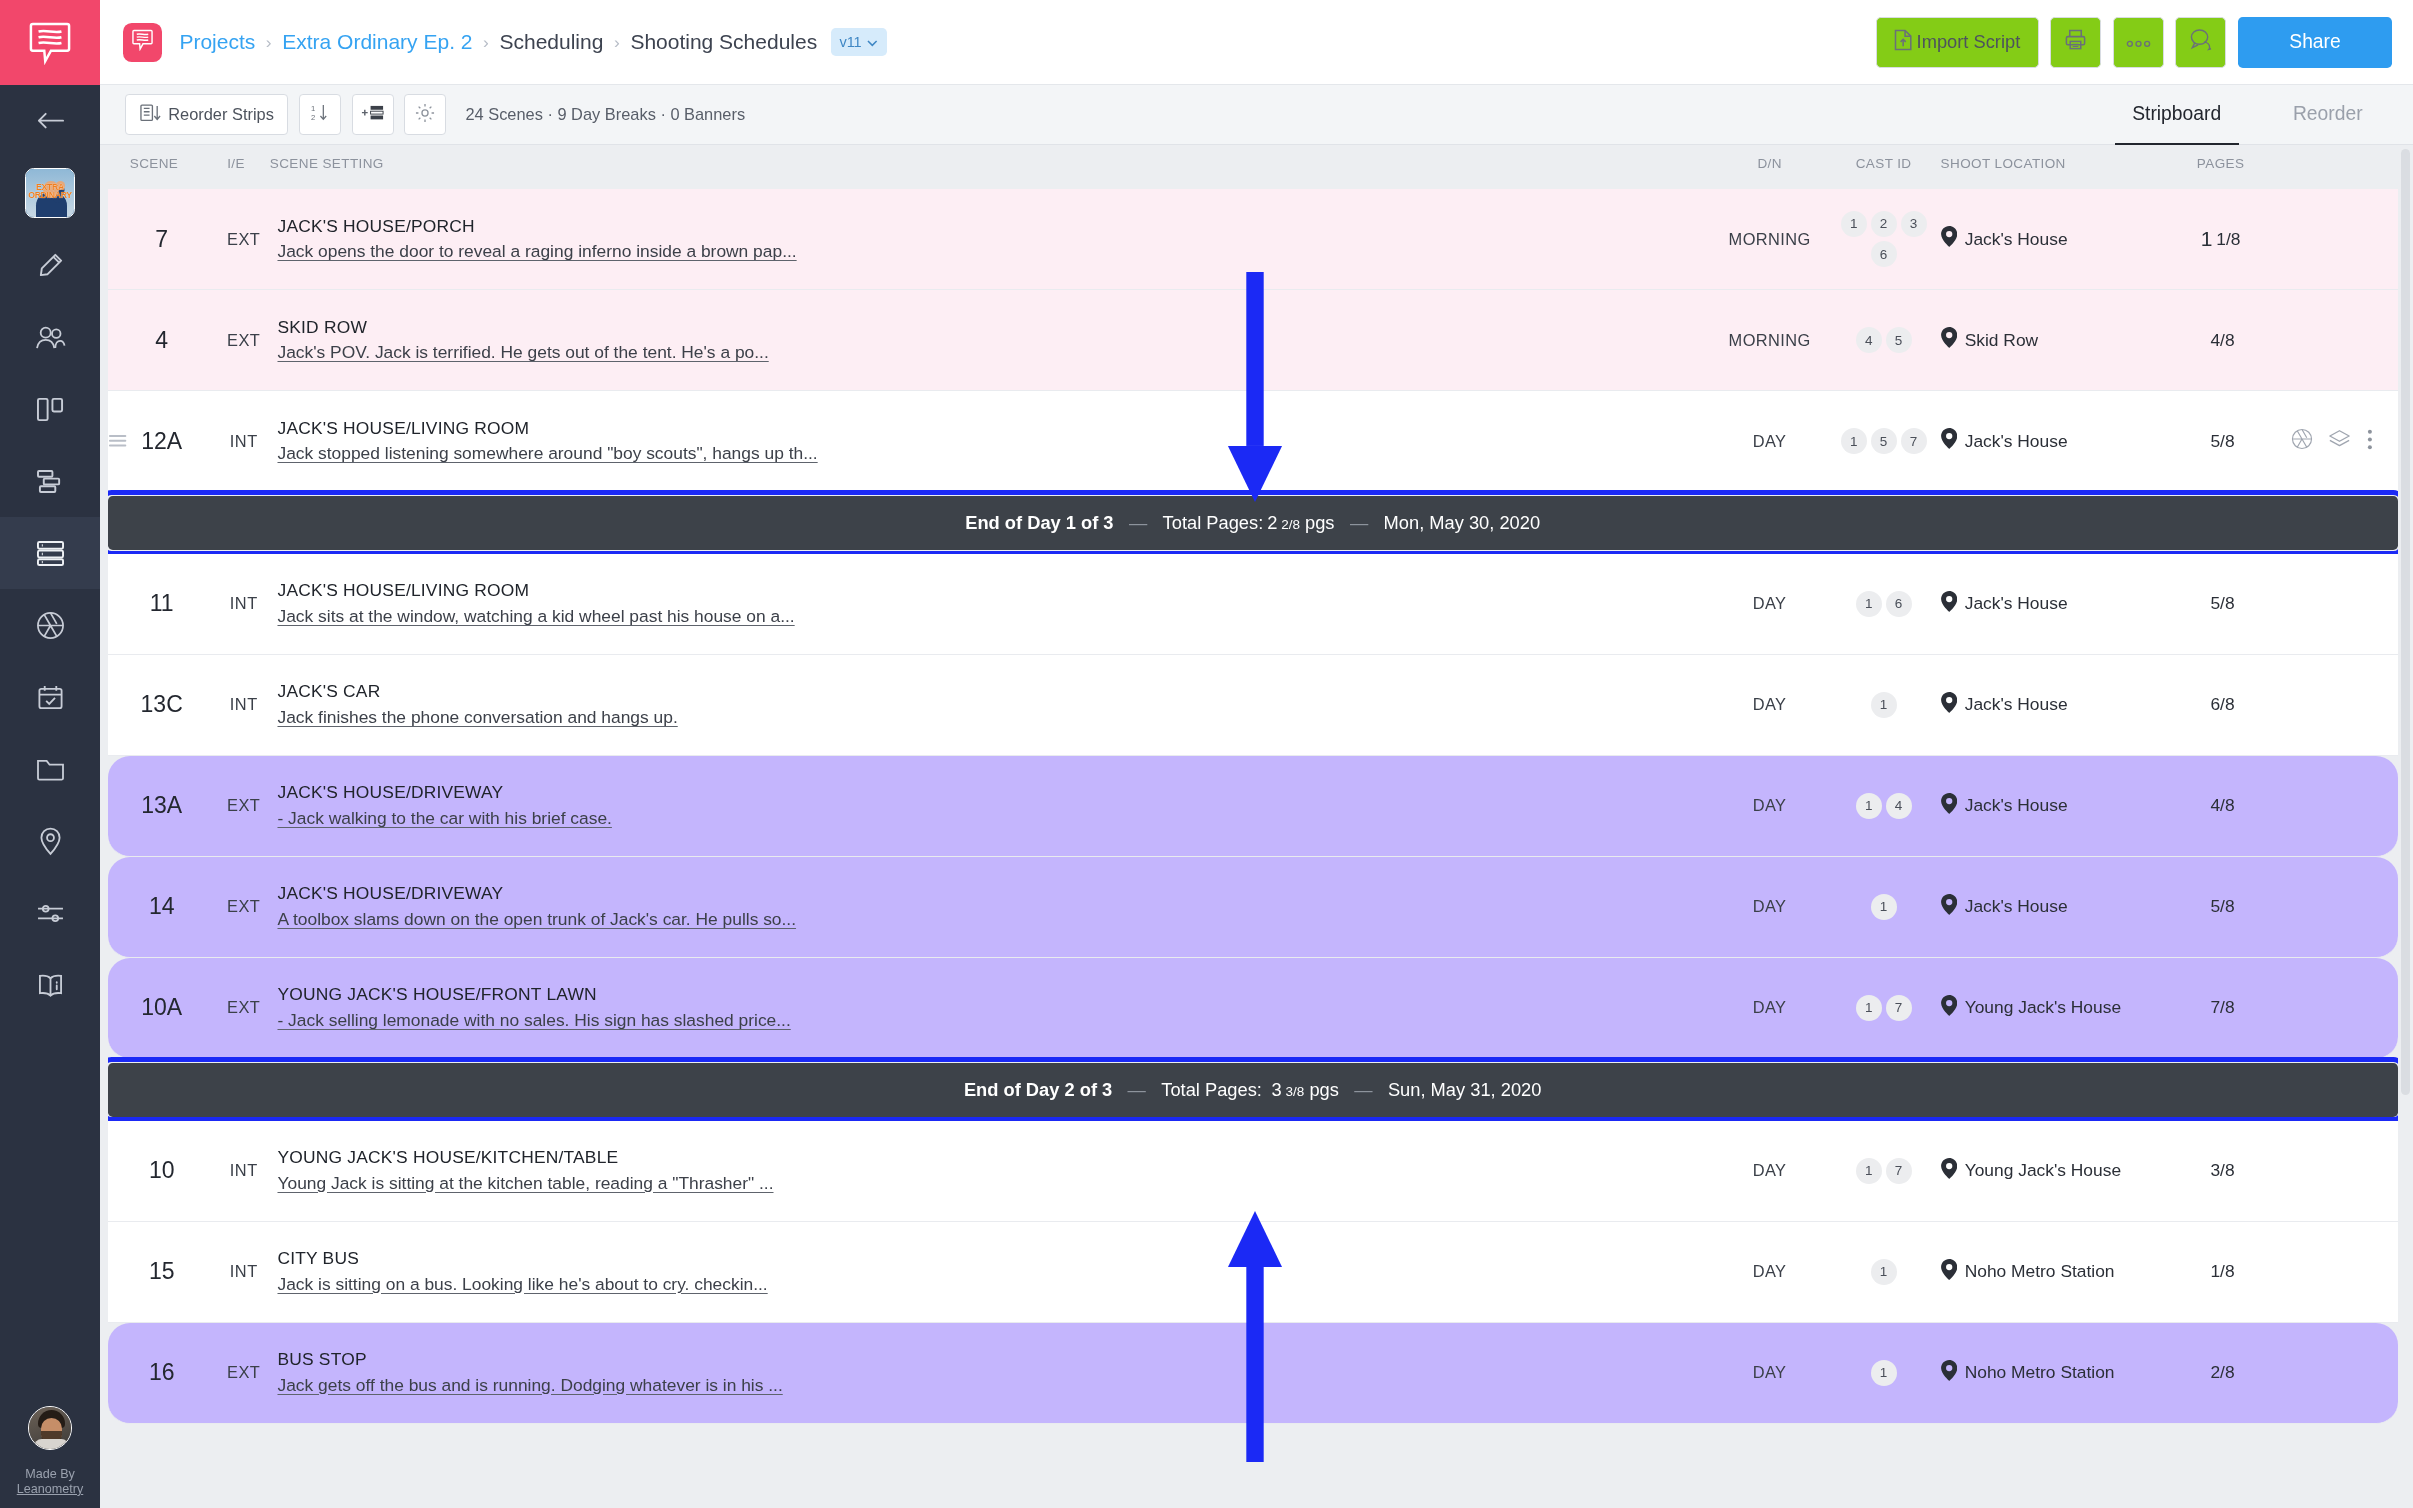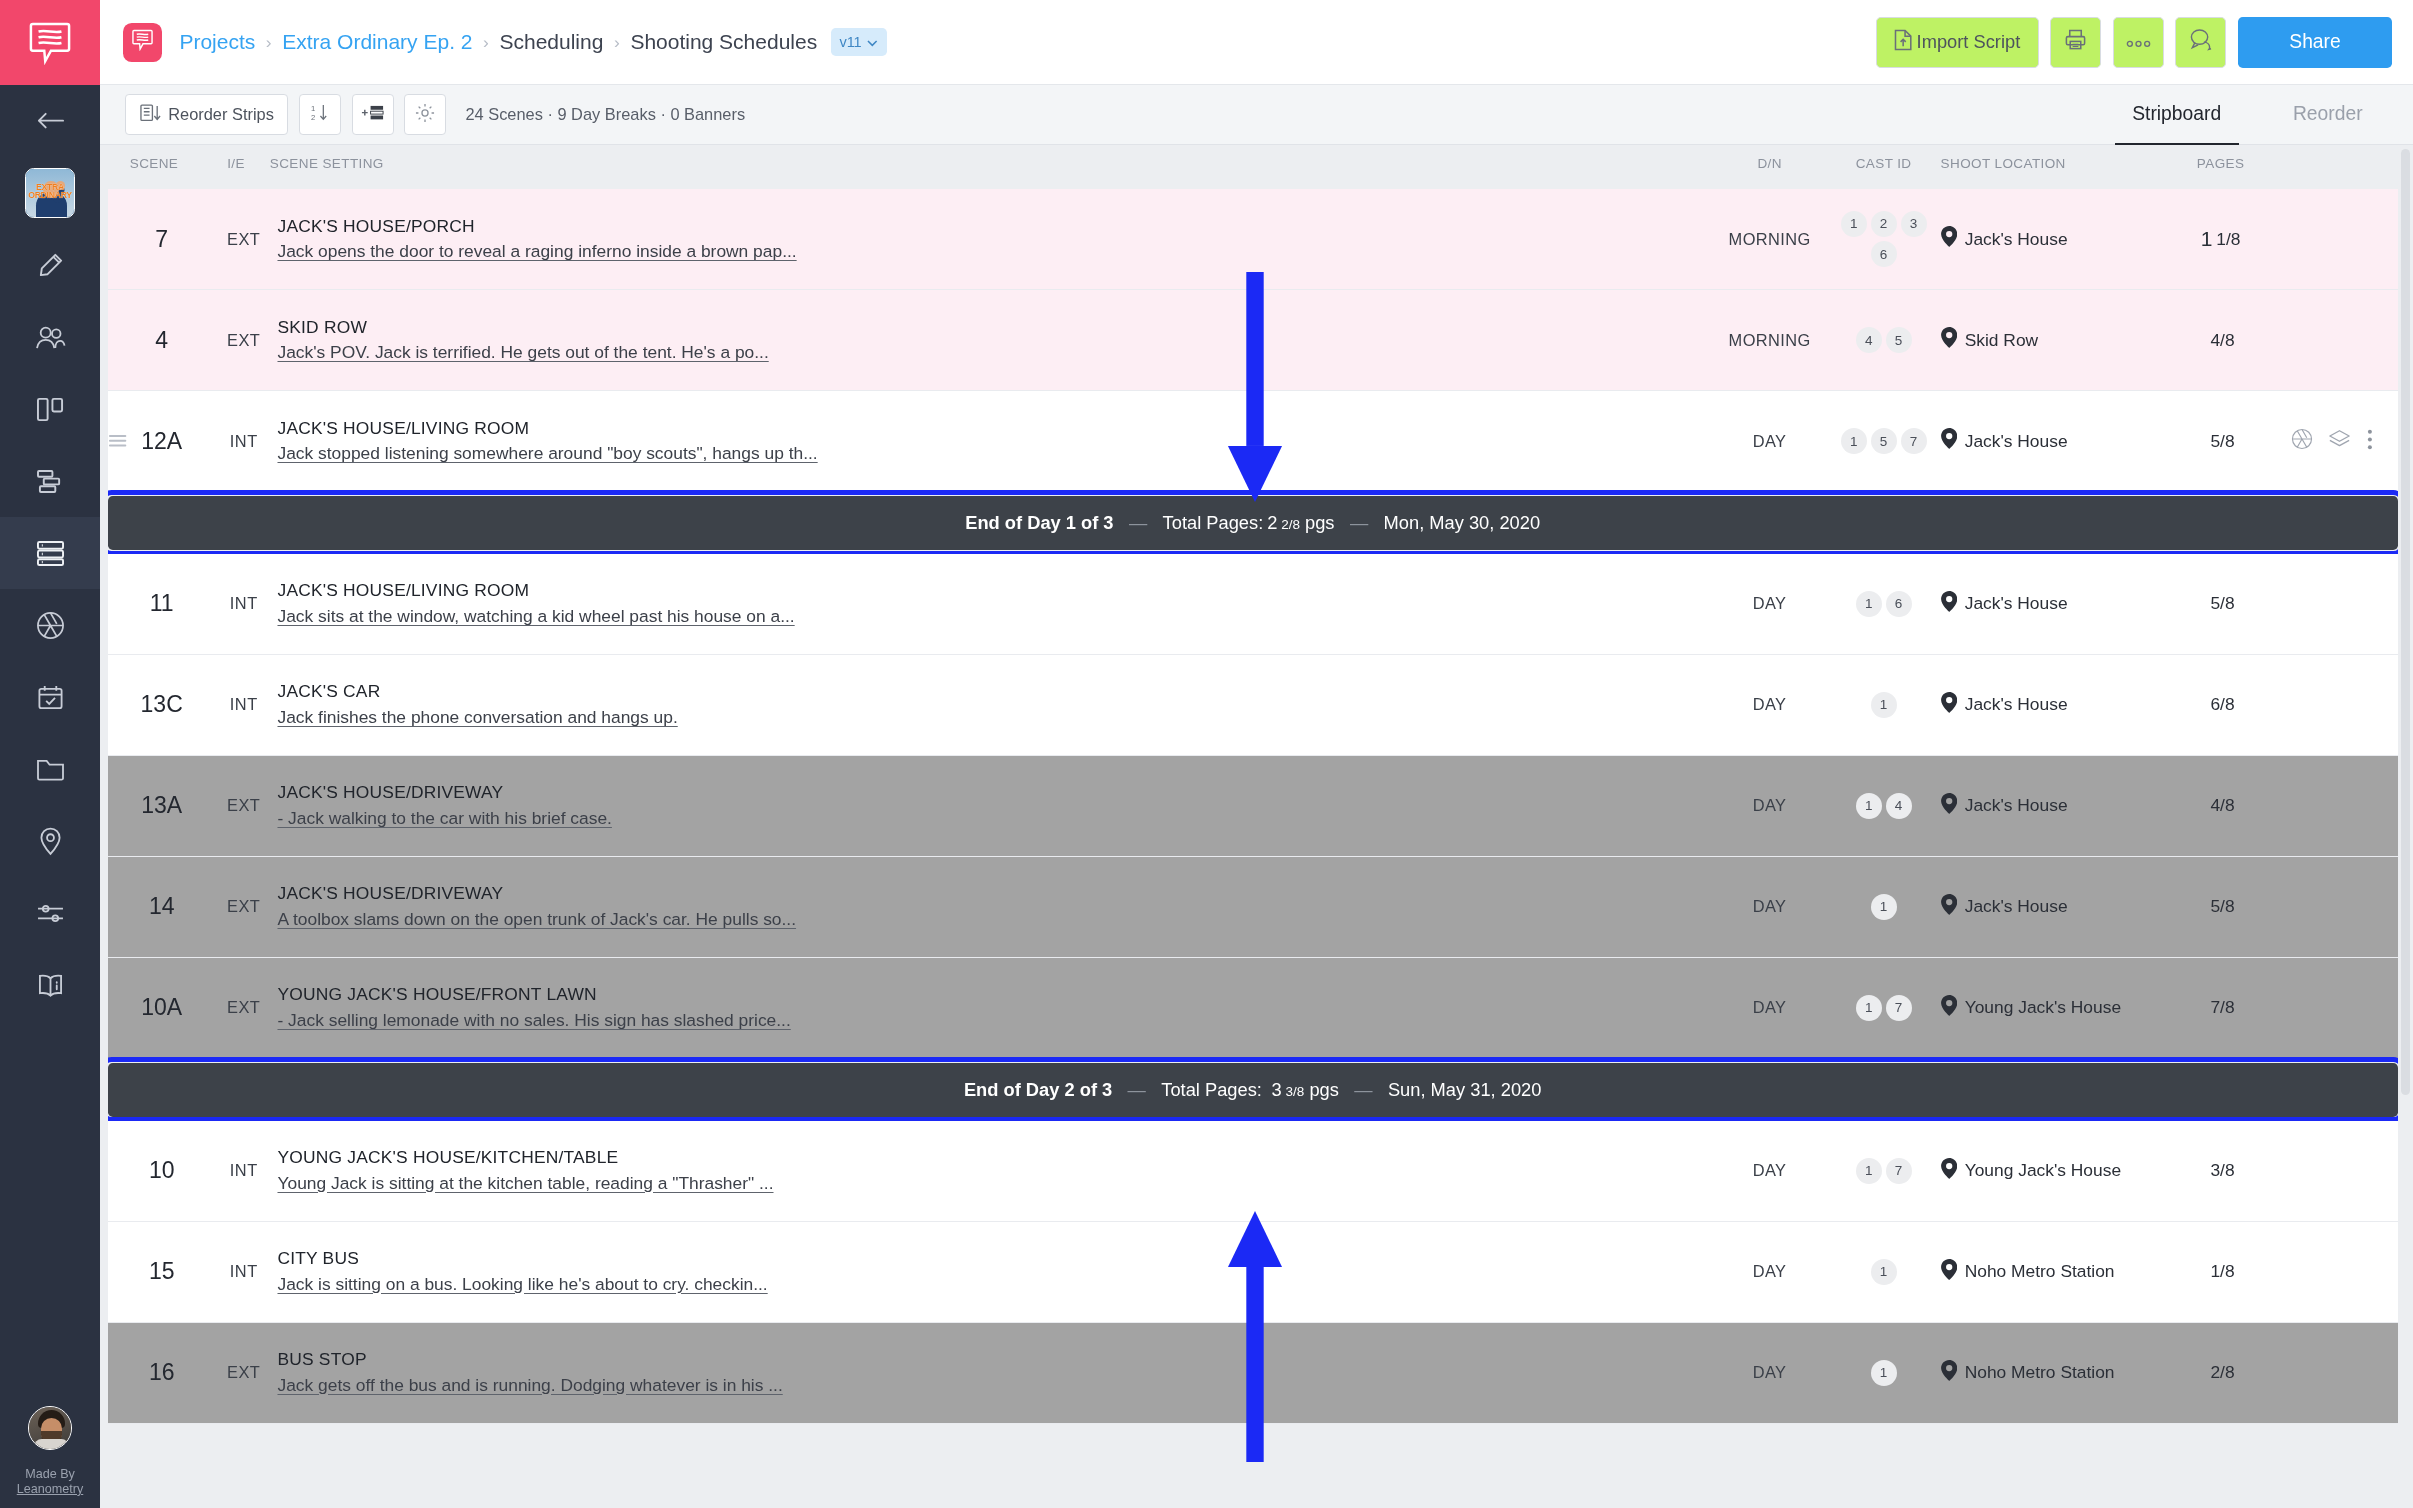--- a/index.html
+++ b/index.html
@@ -79,21 +79,21 @@
   #breadcrumb { display:flex; align-items:center; font-size:21px; }
   .crumb { color:#35a3f2; }
   .crumb.plain { color:#3d4350; }
   .crumb-sep { color:#b7bdc7; margin:0 10.6px; font-size:17.4px; }
   #version-badge {
     margin-left:13.5px; background:#d6ebfb; color:#3f87c4; font-size:14.5px;
     border-radius:4.8px; padding:5.8px 8.7px; display:flex; align-items:center; gap:5.8px;justify-content:space-between;
   }
   #hdr-right { margin-left:auto; display:flex; align-items:center; gap:11.6px; }
   .hbtn {
-    height:51px; border:1px solid #d8dce2; border-radius:4.8px; background:#bef264;
+    height:51px; border:1px solid #d8dce2; border-radius:4.8px; background:#84cc16;
     display:flex; align-items:center; justify-content:center; color:#4d535d;
     font-size:18.3px; padding:0 17.4px; gap:4px;
   }
   .hbtn.icon { width:51px; padding:0; }
   #share-btn {
     height:51px; background:#2e9cf0; color:#fff; border-radius:4.8px; font-size:19.3px;
     display:flex; align-items:center; justify-content:center; width:154px;
   }
 
   
@@ -134,21 +134,21 @@
   .c-pages   { width:126px; text-align:center; flex:0 0 126px; }
   .c-act     { width:114px; flex:0 0 114px; }
 
   #strips { position:absolute; left:7.7px; right:0; top:44px; bottom:0; overflow:hidden; }
 
   .strip {
     display:flex; align-items:center; min-height:101px; position:relative;
     border-bottom:1px solid #e9ebef; background:#fff;
   }
   .strip.pink   { background:#fdeef4; }
-  .strip.cream  { background:#a3a3a3; }
+  .strip.cream  { background:#c4b5fd;border-radius:22px; }
   .strip.white  { background:#ffffff; }
 
   .cell { display:flex; align-items:center; }
   .scene-no { font-size:23px; color:#23272f; justify-content:center; }
   .ie { font-size:16.4px; color:#3b4049; justify-content:center; letter-spacing:0.5px; }
   .setting { flex-direction:column; align-items:flex-start; justify-content:center; }
   .setting .title { font-size:17.4px; color:#20242b; letter-spacing:0.2px; margin-bottom:4.8px; }
   .setting .desc {
     font-size:17.4px; color:#3c4049; text-decoration:underline;
     text-decoration-color:#5e636c; text-underline-offset:2.9px;

